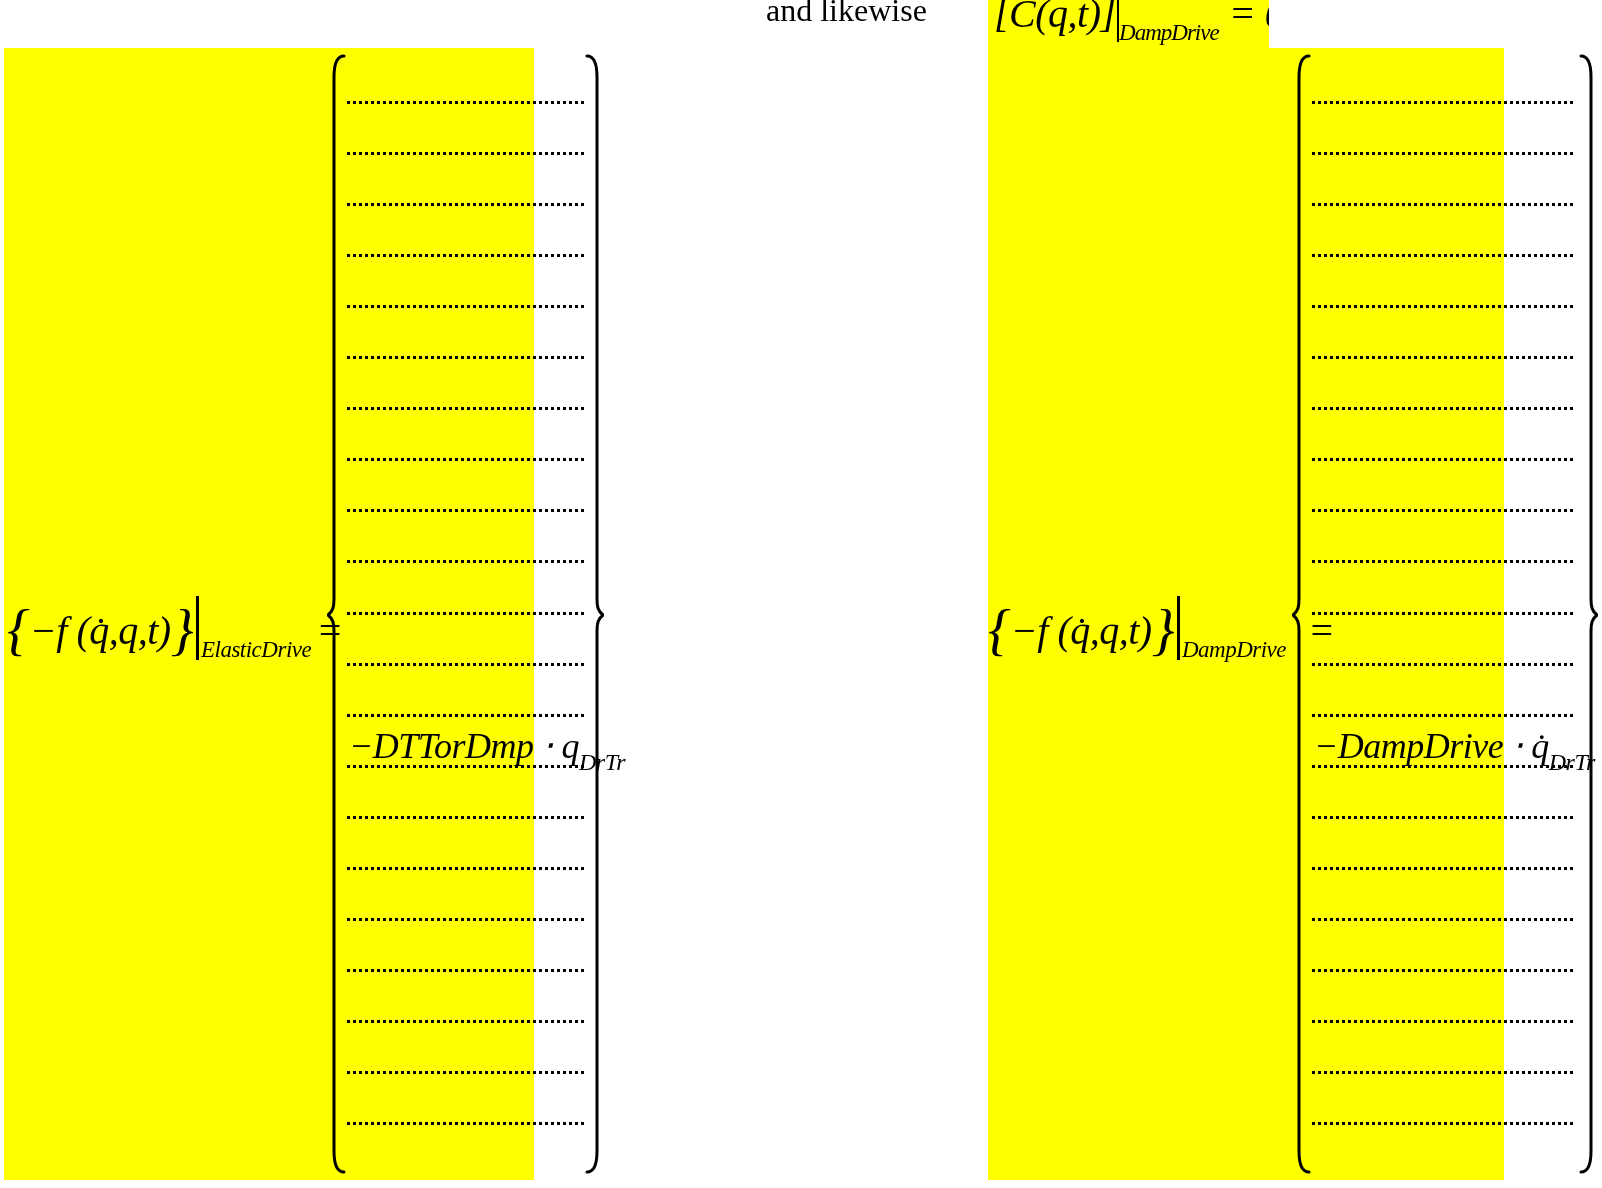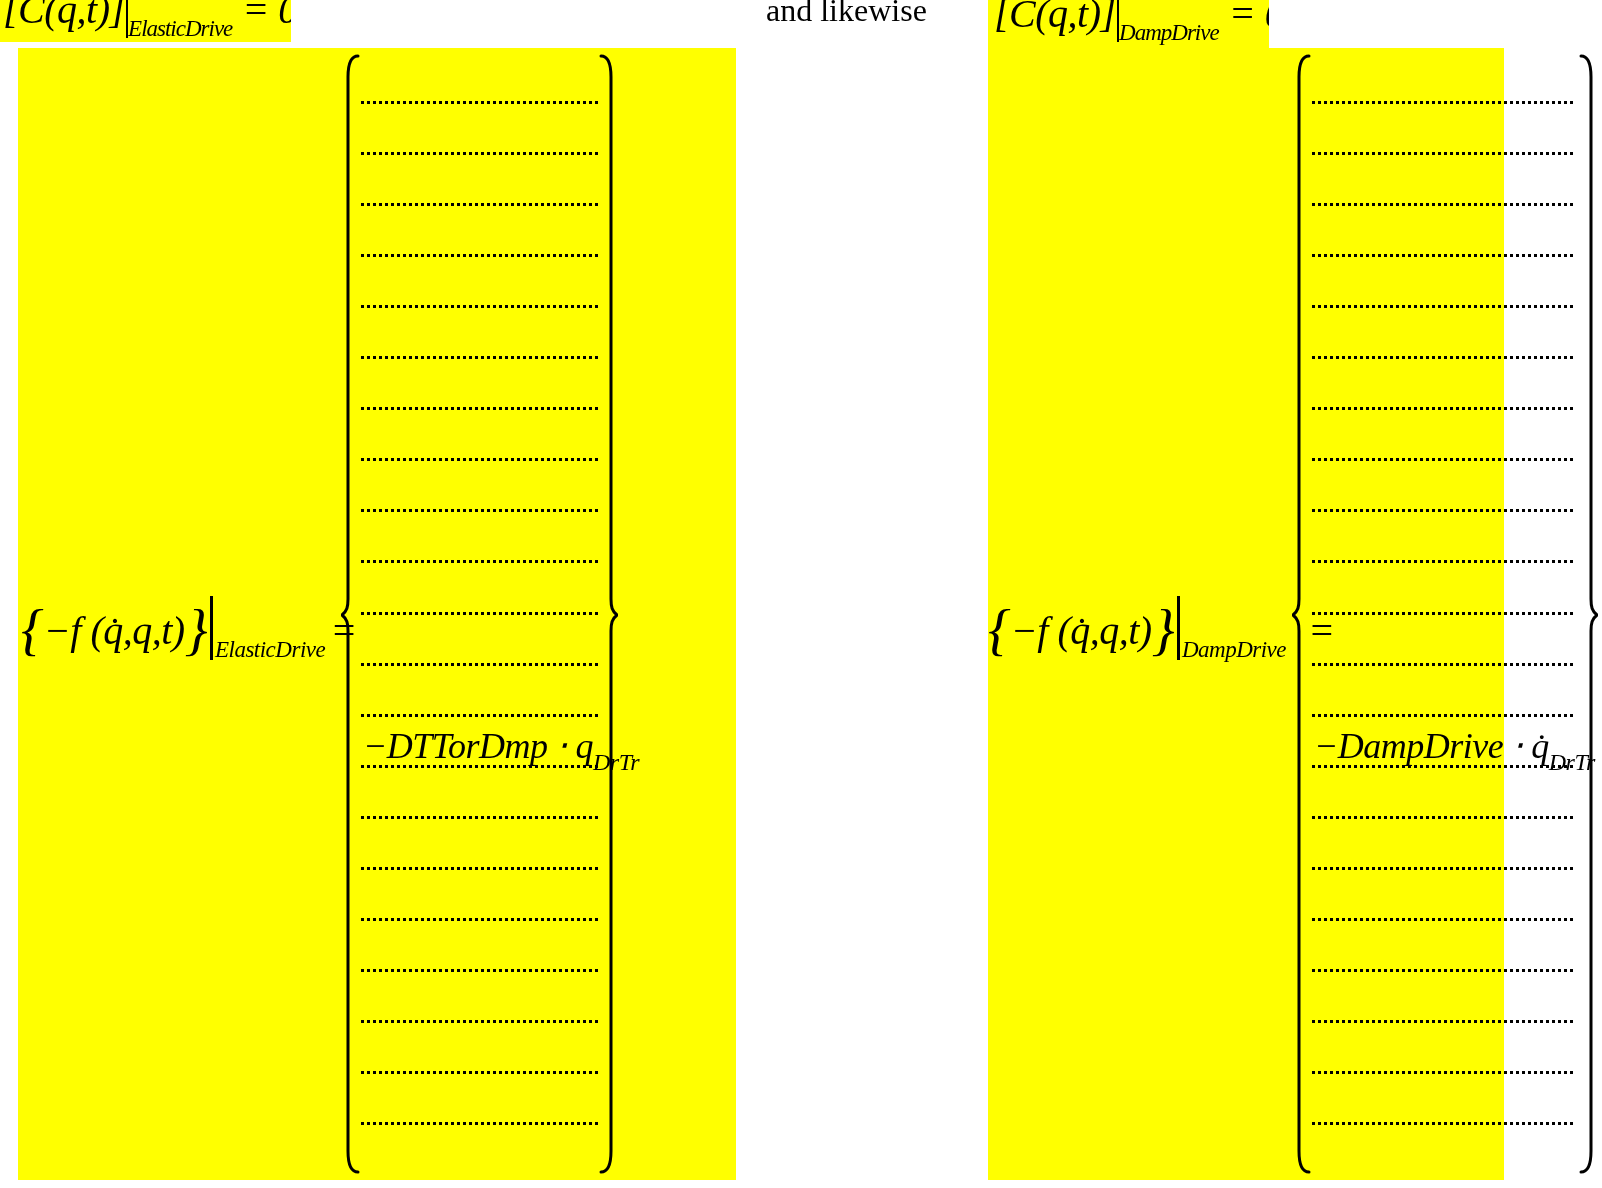--- a/index.html
+++ b/index.html
@@ -30,21 +30,21 @@
   .hdr .rhs { margin-left: 10px; }
 
   #connector {
     position: absolute; left: 766px; top: 0; width: 215px; height: 40px;
     overflow: hidden; font-size: 32px; line-height: 1; white-space: nowrap;
   }
   #connector span { display: inline-block; transform: translateY(-6px); }
 
   
   .block { position: absolute; top: 48px; height: 1132px; }
-  #block-left  { left: 18px;   width: 718px; }
+  #block-left  { left: 4px;   width: 530px; }
   #block-right { left: 988px; width: 516px; }
 
   
   .eq {
     position: absolute; top: 548px; white-space: nowrap;
     font-style: italic; font-size: 40px; line-height: 1; letter-spacing: -0.5px;
   }
   #block-left  .eq { left: 3px; }
   #block-right .eq { left: 0px; }
   .eq .brace  { font-size: 57px; vertical-align: -5px; letter-spacing: 0; }
@@ -75,25 +75,20 @@
     font-style: italic; font-size: 36px; line-height: 1;
     letter-spacing: -0.5px; white-space: nowrap; overflow: visible;
   }
   .vec-entry .sub { font-size: 24px; position: relative; top: 10px; letter-spacing: -0.5px; }
 </style>
 </head>
 <body>
 
 <div id="canvas" style="--hl: #ffff00; --bg: #ffffff; --fg: #000000;">
 
-  <div id="hdr-left" class="hdr hl">
-    <div class="hdr-inner">
-      <span>[C(q,t)]</span><span class="bar"></span><span class="sub">ElasticDrive</span><span class="rhs">= 0</span>
-    </div>
-  </div>
 
   <div id="connector">
     <span>and likewise</span>
   </div>
 
   <div id="hdr-right" class="hdr hl">
     <div class="hdr-inner">
       <span>[C(q,t)]</span><span class="bar"></span><span class="sub">DampDrive</span><span class="rhs">= 0</span>
     </div>
   </div>

